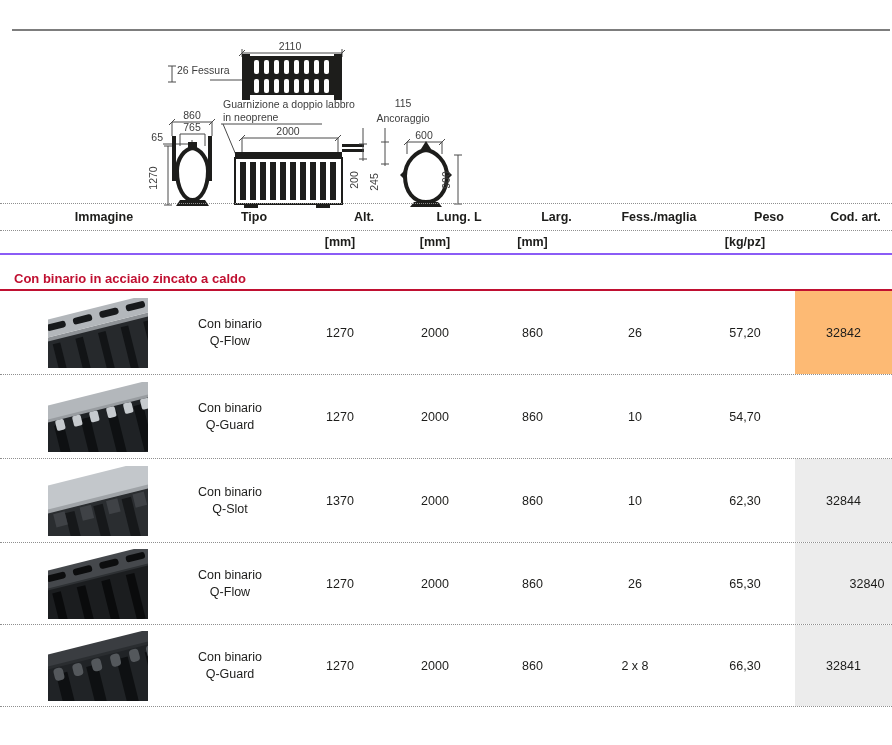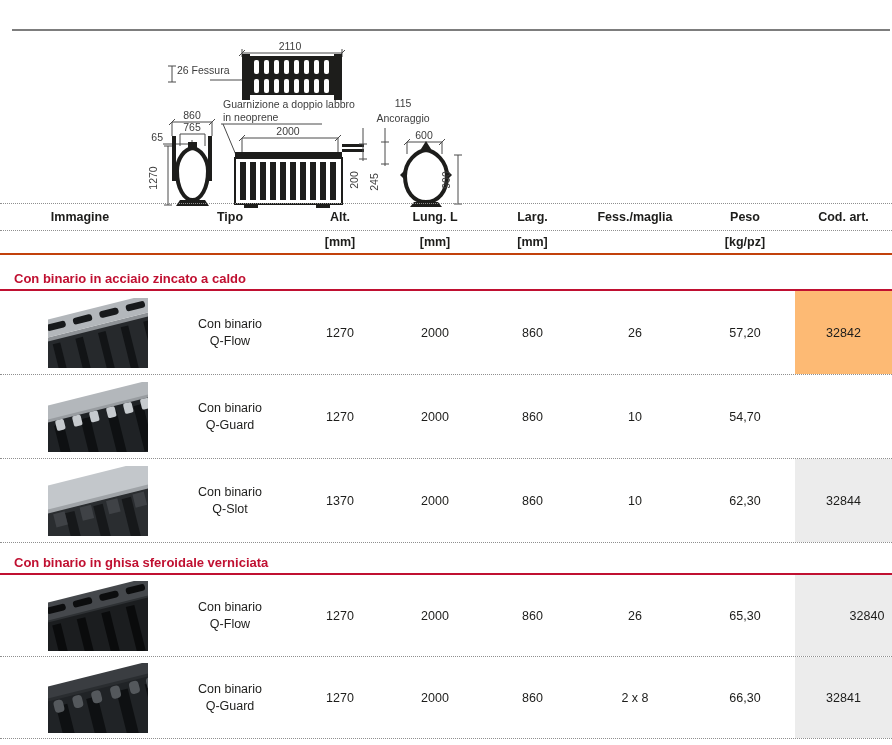--- a/index.html
+++ b/index.html
@@ -15,22 +15,22 @@
   .drawing svg { display:block; }
   .dln { stroke:#4a4a4a; stroke-width:1; fill:none; }
   .dtxt { font-size:10.5px; fill:#3d3d3d; }
   .outl { stroke:#1d1d1b; fill:#fff; }
   .solid { fill:#1d1d1b; }
 
   .table { position:absolute; left:0; top:203px; width:892px; }
   .grid { display:grid; grid-template-columns:160px 140px 80px 110px 85px 120px 100px 1fr; width:892px; }
   .cell { display:flex; justify-content:center; align-items:center; text-align:center; }
   .hdr1 { height:28px; border-top:1px dotted #8f8f8f; border-bottom:1px dotted #8f8f8f;
-          font-weight:bold; font-size:12.5px; }
-  .hdr2 { height:24px; border-bottom:2px solid #c2410c; font-weight:bold; font-size:12.5px; }
+          font-weight:bold; font-size:12.5px;padding-left:24px; }
+  .hdr2 { height:24px; border-bottom:2px solid #8b5cf6; font-weight:bold; font-size:12.5px; }
   .section-heading { display:flex; align-items:flex-end; padding:0 0 3px 14px;
           font-weight:bold; font-size:13px; }
   .sh1 { height:36px; }
   .sh2 { height:32px; }
   .row { font-size:12.5px; border-bottom:1px dotted #8f8f8f; }
   .r84 { height:84px; }
   .r82 { height:82px; }
   .tipo { line-height:1.35; }
   .img-cell { justify-content:flex-start; padding-left:48px; }
   .pimg { width:100px; height:70px; overflow:hidden; background:#fff; }
@@ -281,21 +281,20 @@
         <span>Q-Slot</span></span>
       </div>
       <div class="cell">1370</div>
       <div class="cell">2000</div>
       <div class="cell">860</div>
       <div class="cell">10</div>
       <div class="cell">62,30</div>
       <div class="cell code" style="background:#ececec;">32844</div>
     </div>
 
-    <div class="section-heading sh2" style="color:#c01031; border-bottom:2px solid #c01031;">Con binario in ghisa sferoidale verniciata</div>
 
     <div class="grid row r82">
       <div class="cell img-cell">
         <svg class="pimg v-qflow-iron" viewBox="0 0 100 72">
           <g transform="rotate(-14 50 36)">
             <rect class="body" x="-15" y="28" width="130" height="57"></rect>
             <rect class="rib" x="2" y="34" width="9" height="48"></rect>
               <rect class="rib" x="28" y="34" width="9" height="48"></rect>
               <rect class="rib" x="54" y="34" width="9" height="48"></rect>
               <rect class="rib" x="80" y="34" width="9" height="48"></rect>

